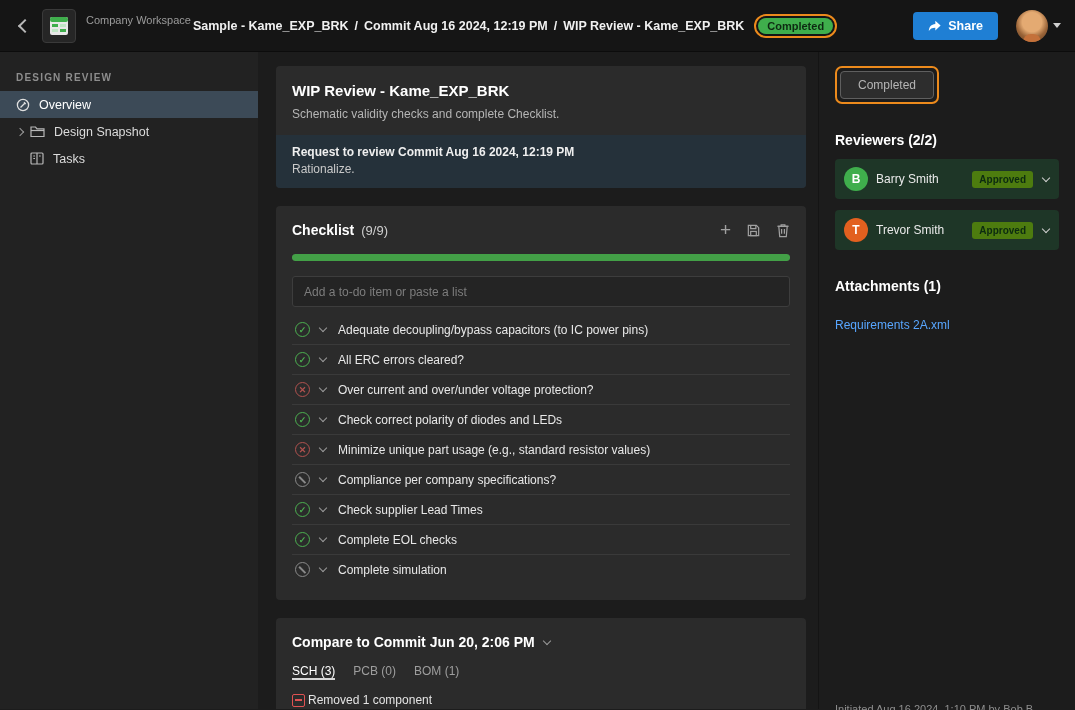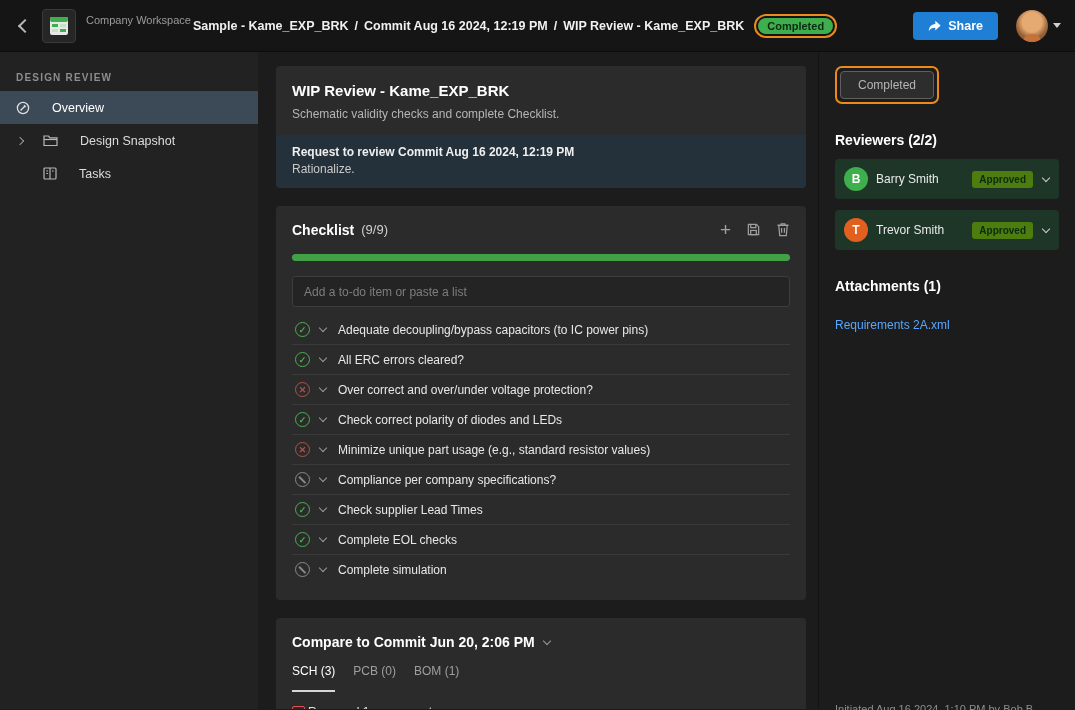--- a/index.html
+++ b/index.html
@@ -24,37 +24,37 @@
   .avatar { width:32px; height:32px; border-radius:50%; background:radial-gradient(circle at 50% 38%, #e4aa72 0 38%, #9a6438 62%, #5f3c22 100%); position:relative; overflow:hidden; }
   .avatar::after { content:""; position:absolute; bottom:-4px; left:7px; width:18px; height:12px; border-radius:8px 8px 0 0; background:#c4713a; }
   .caret-down { width:0; height:0; border-left:4px solid transparent; border-right:4px solid transparent; border-top:5px solid #cfcfcf; }
 
   
   .body-row { display:flex; height:657px; }
 
   
   .sidebar { width:258px; background:#222222; padding-top:10px; flex-shrink:0; }
   .side-title { font-size:10px; letter-spacing:1.2px; color:#8d8d8d; padding:10px 16px 8px; font-weight:bold; }
-  .side-item { display:flex; align-items:center; gap:22px; height:33px; padding:0 16px; font-size:12.5px; color:#dcdcdc; cursor:pointer; }
+  .side-item { display:flex; align-items:center; gap:9px; height:27px; padding:0 16px; font-size:12.5px; color:#dcdcdc; cursor:pointer; }
   .side-item.selected { background:#3c4a57; color:#fff; }
   .expander { width:8px; height:8px; position:relative; margin-right:-3px; }
   .expander::before { content:""; position:absolute; top:1px; left:1px; width:5px; height:5px; border-right:1.5px solid #9a9a9a; border-top:1.5px solid #9a9a9a; transform:rotate(45deg); }
   .side-item .no-exp { width:5px; }
 
   
   .main-col { flex:1; padding:14px 18px; overflow:hidden; background:#1c1c1c; }
   .panel { background:#2b2b2b; border-radius:4px; padding:16px; margin-bottom:18px; width:530px; }
 
   .review-title { font-size:15px; font-weight:bold; color:#fff; }
   .review-sub { font-size:12px; color:#b5b5b5; margin-top:8px; }
   .request-box { background:#25313a; margin:14px -16px -16px; padding:10px 16px 12px; border-radius:0 0 4px 4px; }
   .request-title { font-size:12px; font-weight:bold; color:#efefef; }
   .request-body { font-size:12px; color:#c9c9c9; margin-top:3px; }
 
-  .cl-header { display:flex; align-items:flex-start; }
+  .cl-header { display:flex; align-items:center; }
   .cl-title { font-size:14px; font-weight:bold; color:#fff; }
   .cl-count { font-size:13px; color:#cfcfcf; margin-left:7px; }
   .cl-tools { margin-left:auto; display:flex; align-items:center; gap:15px; }
   .tool-btn { cursor:pointer; display:flex; align-items:center; color:#a0a0a0; }
   .plus-glyph { font-size:19px; line-height:14px; color:#a0a0a0; }
   .progress { margin-top:16px; height:7px; border-radius:3px; background:#3a3a3a; overflow:hidden; }
   .progress-fill { height:100%; width:100%; background:#43a047; border-radius:3px; }
   .todo-input { margin-top:15px; width:100%; height:31px; background:#242424; border:1px solid #3d3d3d; border-radius:3px; color:#ddd; font-size:12px; padding:0 11px; font-family:"Liberation Sans", sans-serif; }
   .todo-input::placeholder { color:#7d7d7d; }
   .cl-list { margin-top:8px; }
@@ -67,21 +67,21 @@
   .st[data-status="failed"]::before { content:"✕"; }
   .st[data-status="na"] { border-color:#8a8a8a; }
   .st[data-status="na"]::before { content:""; width:9px; height:1.5px; background:#8a8a8a; transform:rotate(45deg); }
   .chev-down { width:9px; height:9px; position:relative; }
   .chev-down::before { content:""; position:absolute; top:0px; left:1.5px; width:5px; height:5px; border-right:1.5px solid #9a9a9a; border-bottom:1.5px solid #9a9a9a; transform:rotate(45deg); }
   .cl-text { font-size:12px; color:#e8e8e8; margin-left:3px; }
 
   .cmp-title-row { display:flex; align-items:center; gap:8px; cursor:pointer; }
   .cmp-title { font-size:14px; font-weight:bold; color:#fff; }
   .cmp-tabs { display:flex; gap:18px; margin-top:14px; }
-  .cmp-tab { font-size:12px; color:#9e9e9e; padding-bottom:12px; cursor:pointer; }
+  .cmp-tab { font-size:12px; color:#9e9e9e; padding-bottom:0; cursor:pointer; }
   .cmp-tab.selected { color:#fff; border-bottom:2px solid #d6d6d6; }
   .cmp-changes { margin-top:13px; display:flex; flex-direction:column; gap:8px; }
   .cmp-change { display:flex; align-items:center; gap:3px; font-size:12px; color:#e4e4e4; }
   .chg-icon { width:13px; height:13px; border-radius:2px; display:inline-flex; align-items:center; justify-content:center; }
   .chg-icon[data-kind="removed"] { border:1.5px solid #e05252; }
   .chg-icon[data-kind="removed"]::before { content:""; width:7px; height:1.5px; background:#e05252; }
   .link { color:#58a6ff; font-size:12px; cursor:pointer; display:inline-block; }
 
   
   .right-col { width:257px; flex-shrink:0; padding:14px 16px; position:relative; border-left:1px solid #141414; }
@@ -237,21 +237,21 @@
             <span class="cl-text">Adequate decoupling/bypass capacitors (to IC power pins)</span>
           </div>
           <div class="cl-item">
             <span class="st" data-status="done"></span>
             <span class="chev-down"></span>
             <span class="cl-text">All ERC errors cleared?</span>
           </div>
           <div class="cl-item">
             <span class="st" data-status="failed"></span>
             <span class="chev-down"></span>
-            <span class="cl-text">Over correct and over/under voltage protection?</span>
+            <span class="cl-text">Over current and over/under voltage protection?</span>
           </div>
           <div class="cl-item">
             <span class="st" data-status="done"></span>
             <span class="chev-down"></span>
             <span class="cl-text">Check correct polarity of diodes and LEDs</span>
           </div>
           <div class="cl-item">
             <span class="st" data-status="failed"></span>
             <span class="chev-down"></span>
             <span class="cl-text">Minimize unique part usage (e.g., standard resistor values)</span>

